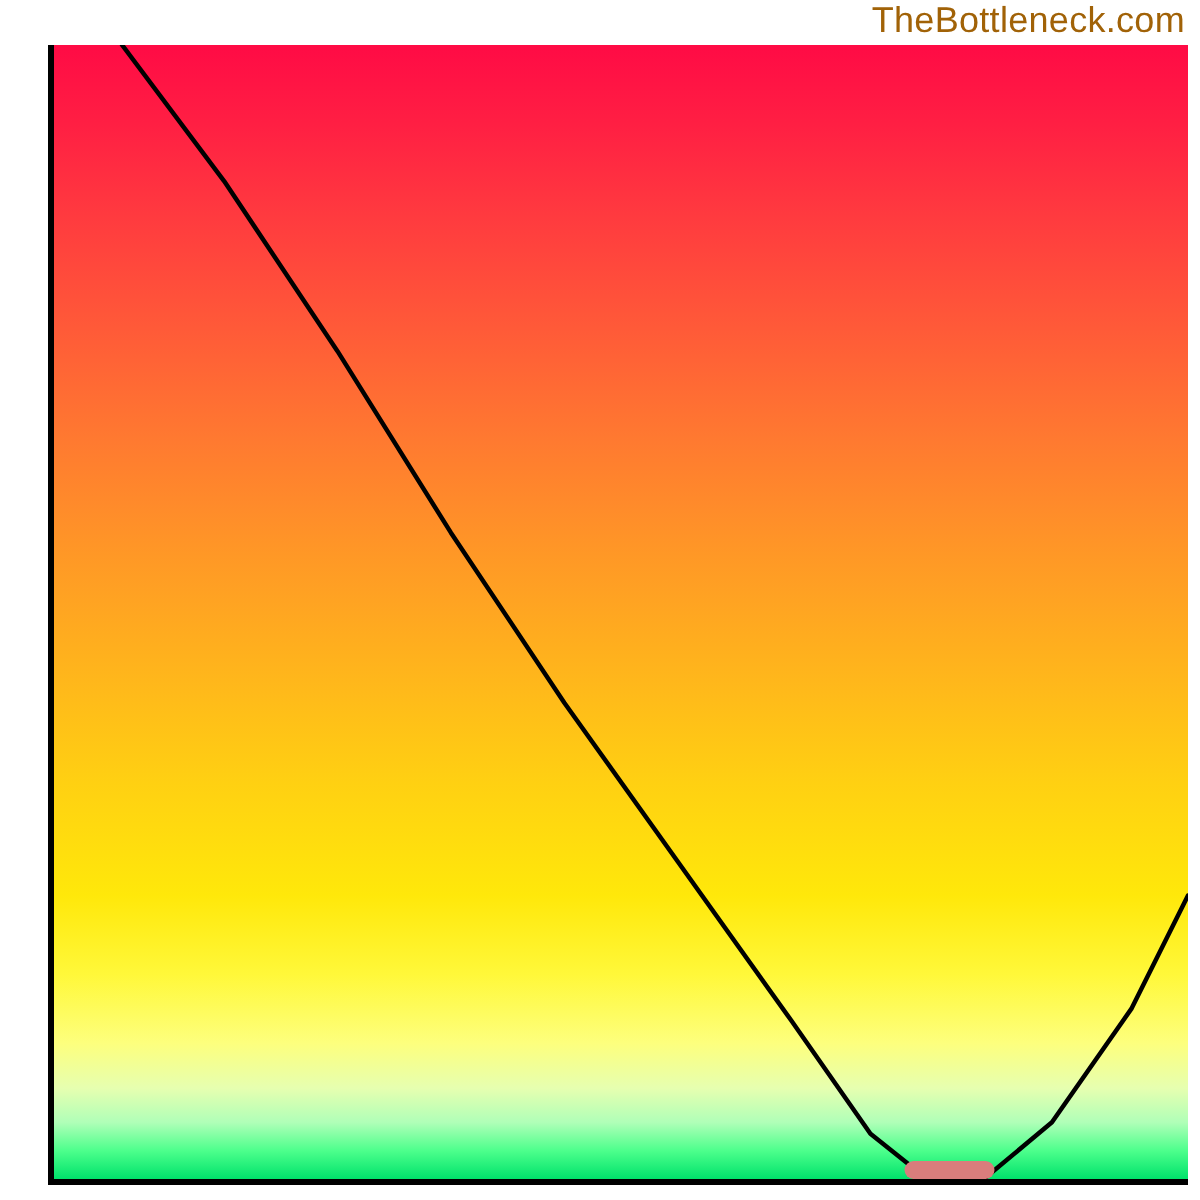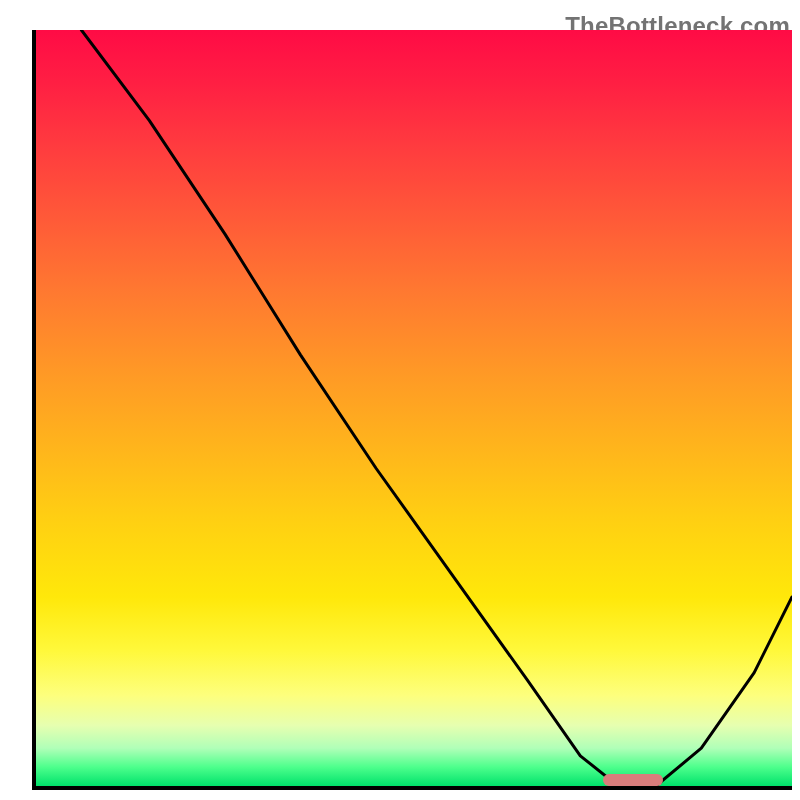--- a/index.html
+++ b/index.html
@@ -10,25 +10,25 @@
     background: #ffffff;
     font-family: Arial, Helvetica, sans-serif;
   }
   .container {
     position: relative;
     width: 800px;
     height: 800px;
   }
   .watermark {
     position: absolute;
-    top: 12px;
+    top: 0;
     right: 10px;
     font-size: 24px;
-    font-weight: bold;
-    color: #737373;
+    font-weight: normal;
+    color: #a16207;
     letter-spacing: 0.2px;
   }
   .plot-area {
     position: absolute;
     left: 36px;
     top: 30px;
     width: 756px;
     height: 756px;
     overflow: hidden;
   }

